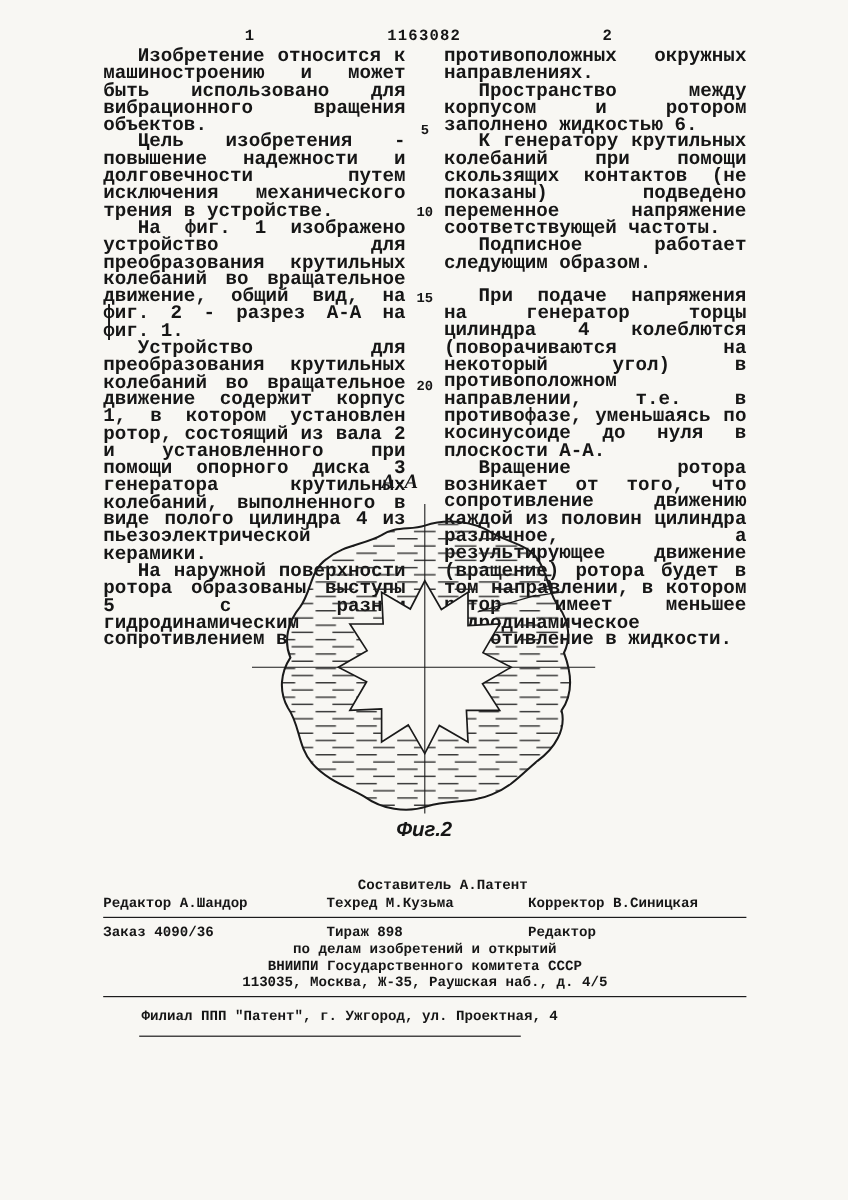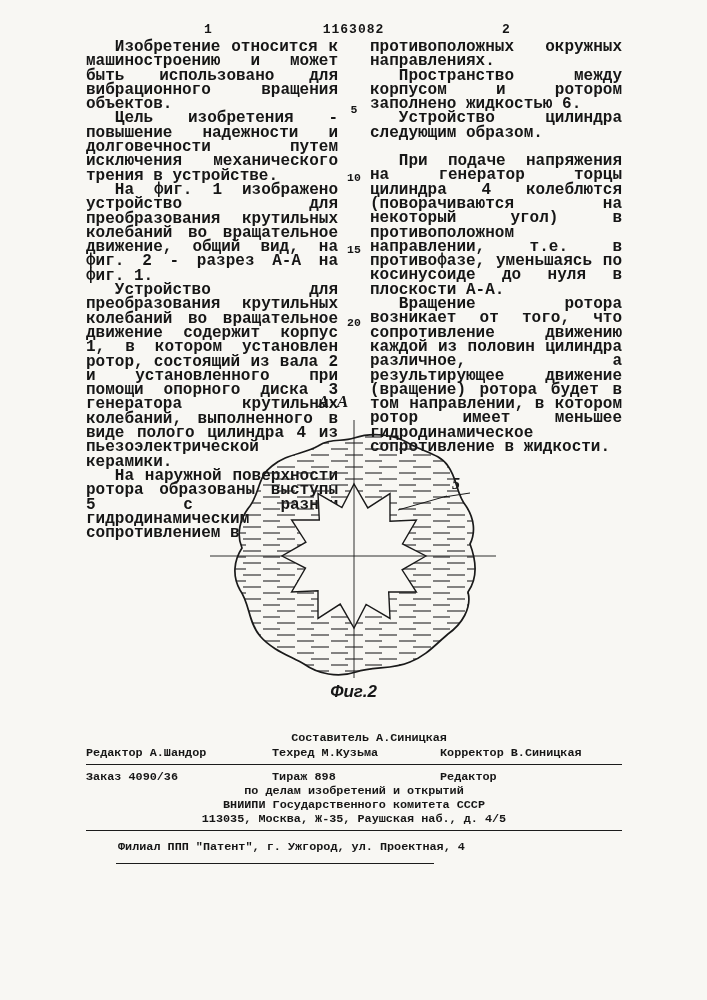--- a/index.html
+++ b/index.html
@@ -74,21 +74,22 @@
     </div>
 
     <div class="gutter-num" style="top:63px">5</div>
     <div class="gutter-num" style="top:131px">10</div>
     <div class="gutter-num" style="top:203px">15</div>
     <div class="gutter-num" style="top:276px">20</div>
 
     <div class="col col-right">
       <p class="no-indent">противоположных окружных направлениях.</p>
       <p>Пространство между корпусом и ротором заполнено жидкостью 6.</p>
-      <p class="gap-after">Устройство цилиндра следующим образом.</p>
+      <p>К генератору крутильных колебаний при помощи скользящих контактов (не показаны) подведено переменное напряжение соответствующей частоты.</p>
+      <p class="gap-after">Подписное работает следующим образом.</p>
       <p>При подаче напряжения на генератор торцы цилиндра 4 колеблются (поворачиваются на некоторый угол) в противоположном направлении, т.е. в противофазе, уменьшаясь по косинусоиде до нуля в плоскости А-А.</p>
       <p>Вращение ротора возникает от того, что сопротивление движению каждой из половин цилиндра различное, а результирующее движение (вращение) ротора будет в том направлении, в котором ротор имеет меньшее гидродинамическое сопротивление в жидкости.</p>
     </div>
   </div>
 
   <div class="figure">
     <div class="fig-section-label">А-А</div>
 
     <svg class="fig-svg" width="320" height="272" viewBox="0 12 320 272" xmlns="http://www.w3.org/2000/svg">
       <defs>
@@ -126,21 +127,21 @@
 
       <line x1="204" y1="112" x2="253" y2="98" stroke="#1a1a1a" stroke-width="1"></line>
       <line x1="250" y1="99" x2="276" y2="95" stroke="#1a1a1a" stroke-width="1"></line>
       <text x="258" y="91" font-size="16" font-style="italic" font-weight="bold" font-family="Liberation Serif, DejaVu Serif, serif" fill="#1a1a1a">5</text>
     </svg>
 
     <div class="fig-caption">Фиг.2</div>
   </div>
 
   <div class="footer">
-    <div class="f-compiler">Составитель А.Синицкая</div>
+    <div class="f-compiler">Составитель А.Патент</div>
     <div class="f-grid">
       <span>Редактор А.Шандор</span>
       <span>Техред М.Кузьма</span>
       <span>Корректор В.Синицкая</span>
     </div>
     <div class="f-rule"></div>
     <div class="f-grid">
       <span>Заказ 4090/36</span>
       <span>Тираж 898</span>
       <span>Редактор</span>

